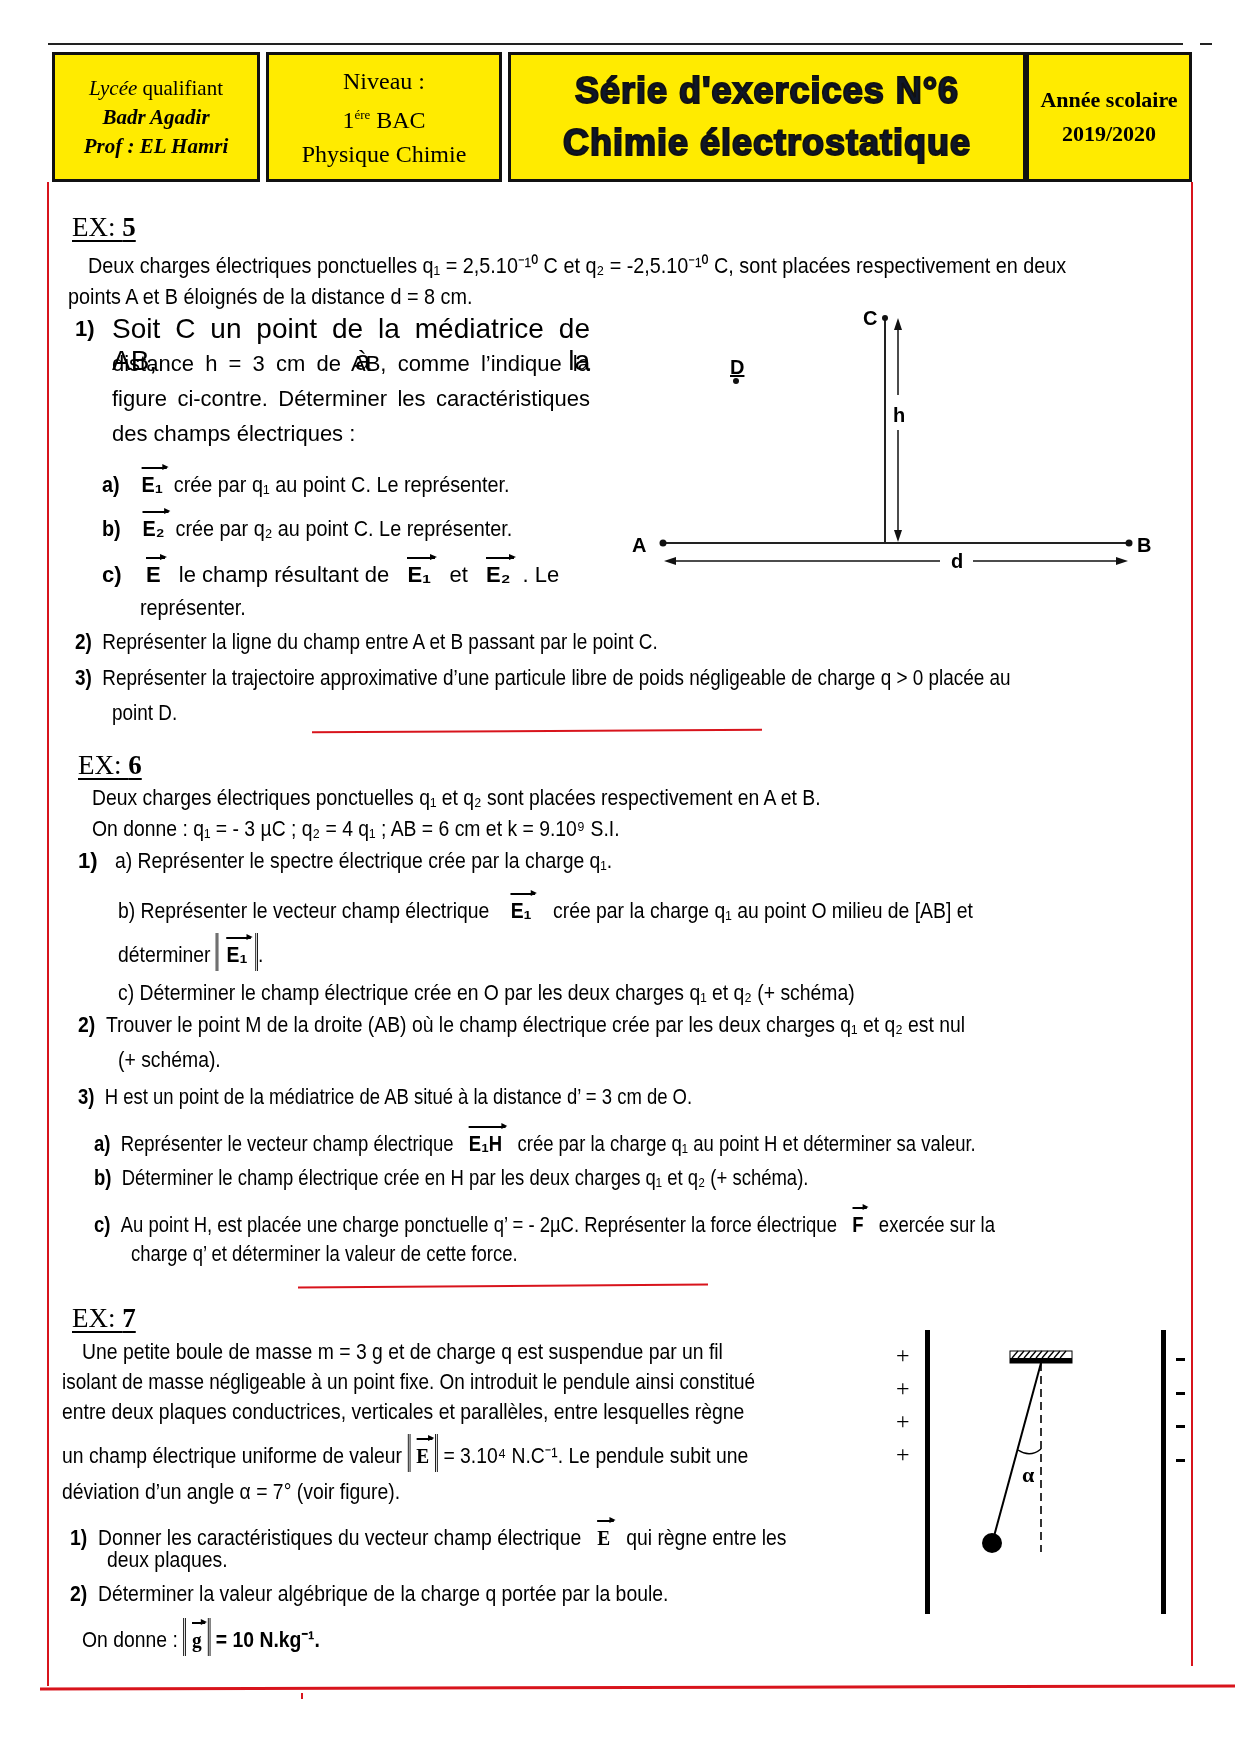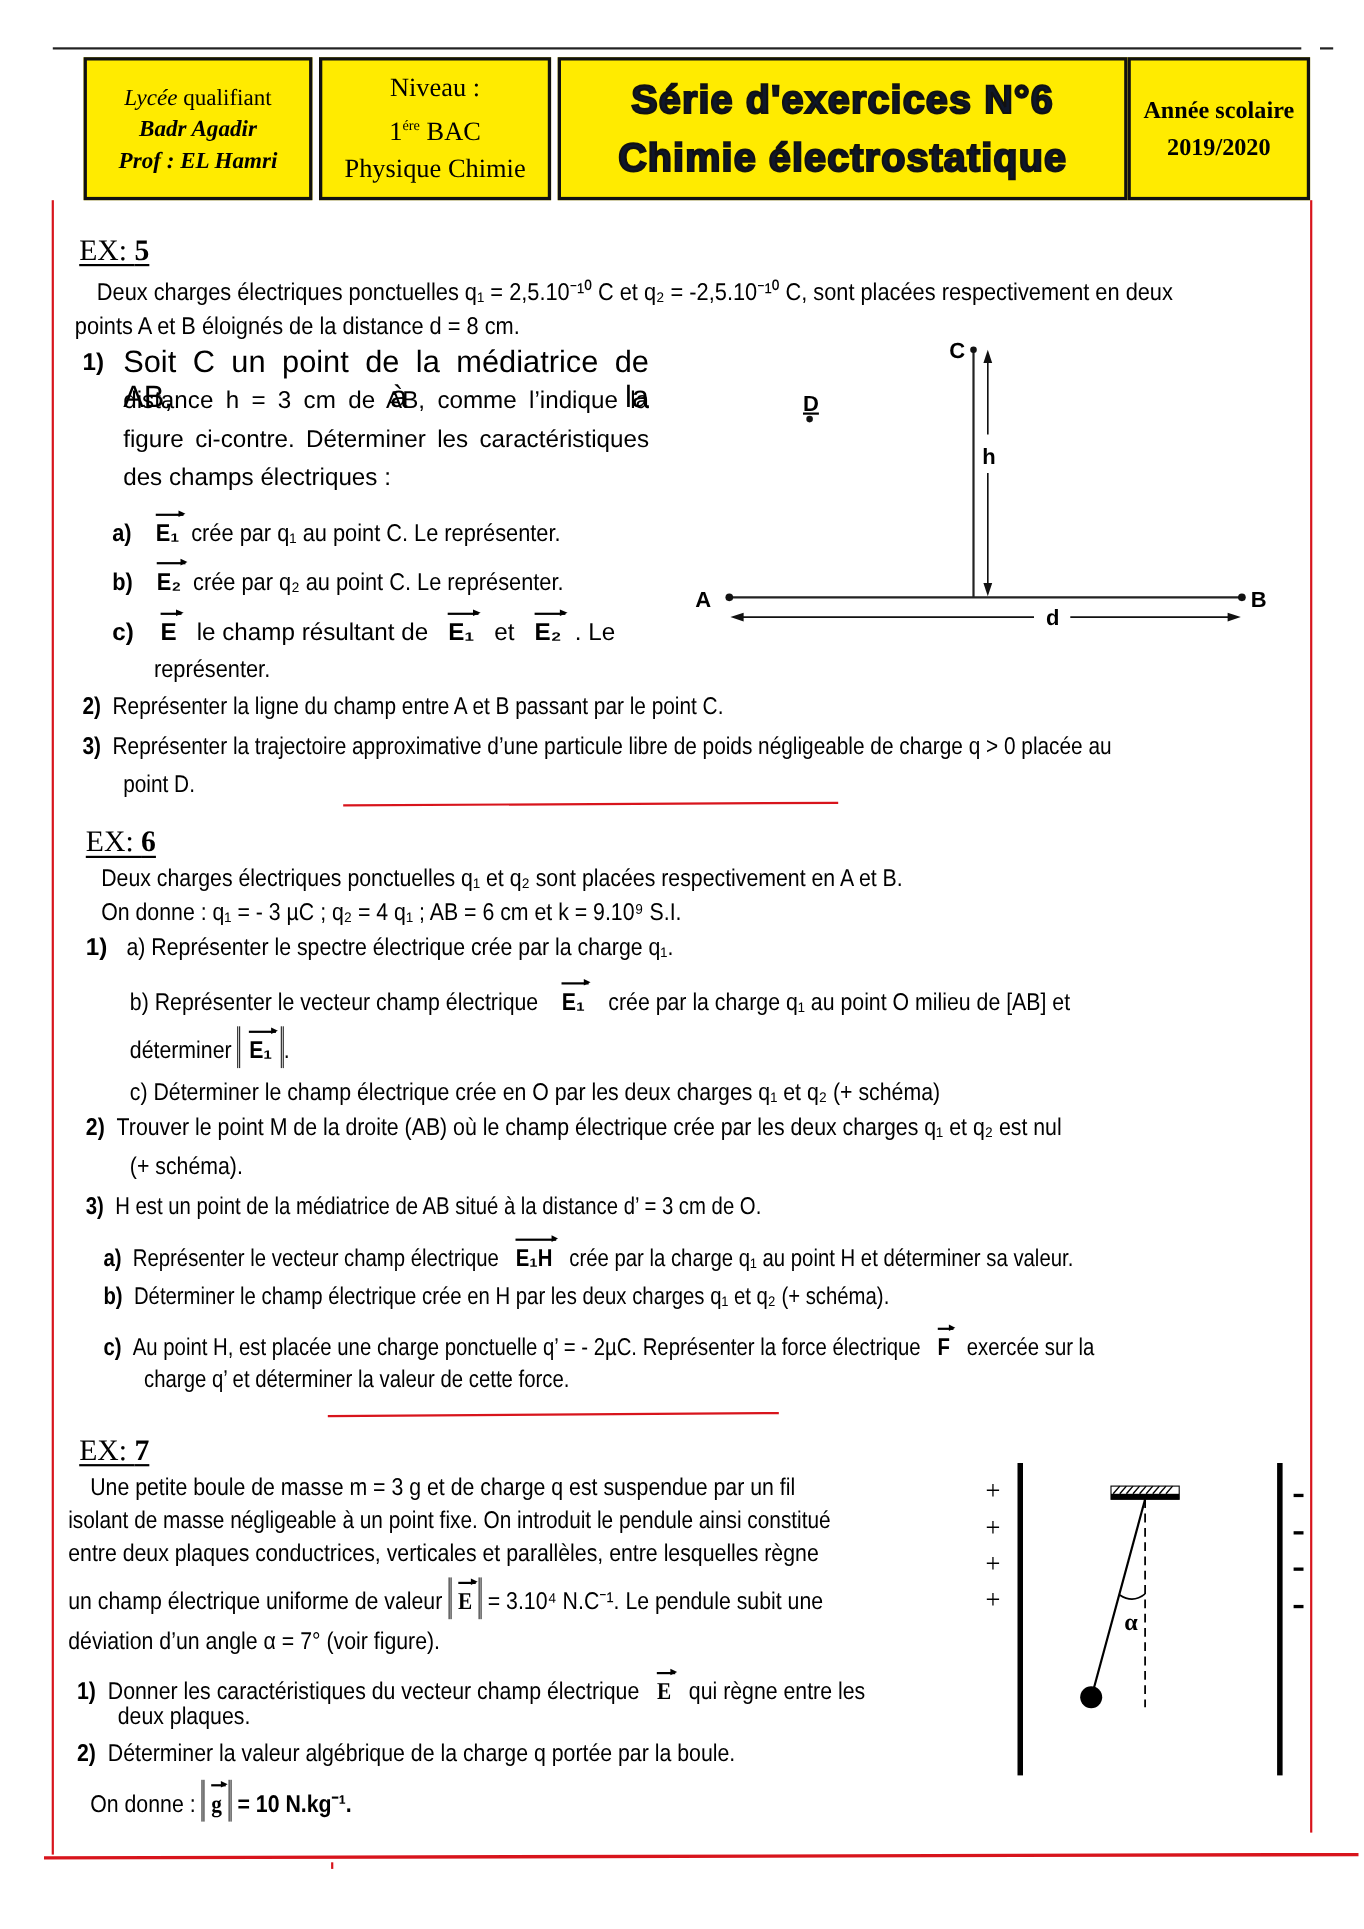--- a/index.html
+++ b/index.html
@@ -1,23 +1,23 @@
 <!DOCTYPE html>
 <html><head>
 <meta charset="utf-8">
 <style>
   html,body{margin:0;padding:0;background:#fff;}
   body{width:1240px;height:1754px;position:relative;overflow:hidden;font-family:"Liberation Sans",sans-serif;color:#000;}
   .topline{position:absolute;left:48px;top:43px;width:1135px;height:2px;background:#222;}
   .topdash{position:absolute;left:1200px;top:43px;width:12px;height:2px;background:#222;}
   .hdr{position:absolute;left:52px;top:52px;height:130px;display:flex;}
-  .hcell{background:#ffeb00;border:3px solid #111;box-sizing:border-box;height:130px;display:flex;flex-direction:column;align-items:center;justify-content:center;text-align:center;font-family:"Liberation Serif",serif;margin-left:24px;}
+  .hcell{background:#ffeb00;border:3px solid #111;box-sizing:border-box;height:130px;display:flex;flex-direction:column;align-items:center;justify-content:center;text-align:center;font-family:"Liberation Serif",serif;}
   .c1{width:208px;font-size:21px;line-height:29px;}
   .c1 .it{font-style:italic;}
-  .c2{width:211px;font-size:24px;line-height:34px;margin-left:6px;}
+  .c2{width:236px;font-size:24px;line-height:34px;margin-left:6px;}
   .c3{width:518px;margin-left:6px;}
   .c4{width:166px;font-weight:bold;font-size:22px;line-height:34px;margin-left:0;}
   .outline{font-family:"Liberation Sans",sans-serif;font-weight:bold;font-size:36px;line-height:52px;color:#0f172a;-webkit-text-stroke:2px #111;letter-spacing:1px;}
   .redl{position:absolute;background:#d8141c;}
   .ex{position:absolute;font-family:"Liberation Serif",serif;font-size:27px;text-decoration:underline;text-underline-offset:4px;}
   .ex b{font-weight:bold;}
   .txt{position:absolute;font-size:21px;line-height:32px;white-space:nowrap;}
   .cond{transform:scaleX(0.88);transform-origin:left center;}
   .vec{display:inline-block;position:relative;font-weight:bold;padding-top:6px;margin:0 6px;}
   .vec::before{content:"";position:absolute;left:0;right:-4px;top:4px;height:1.5px;background:#000;}

